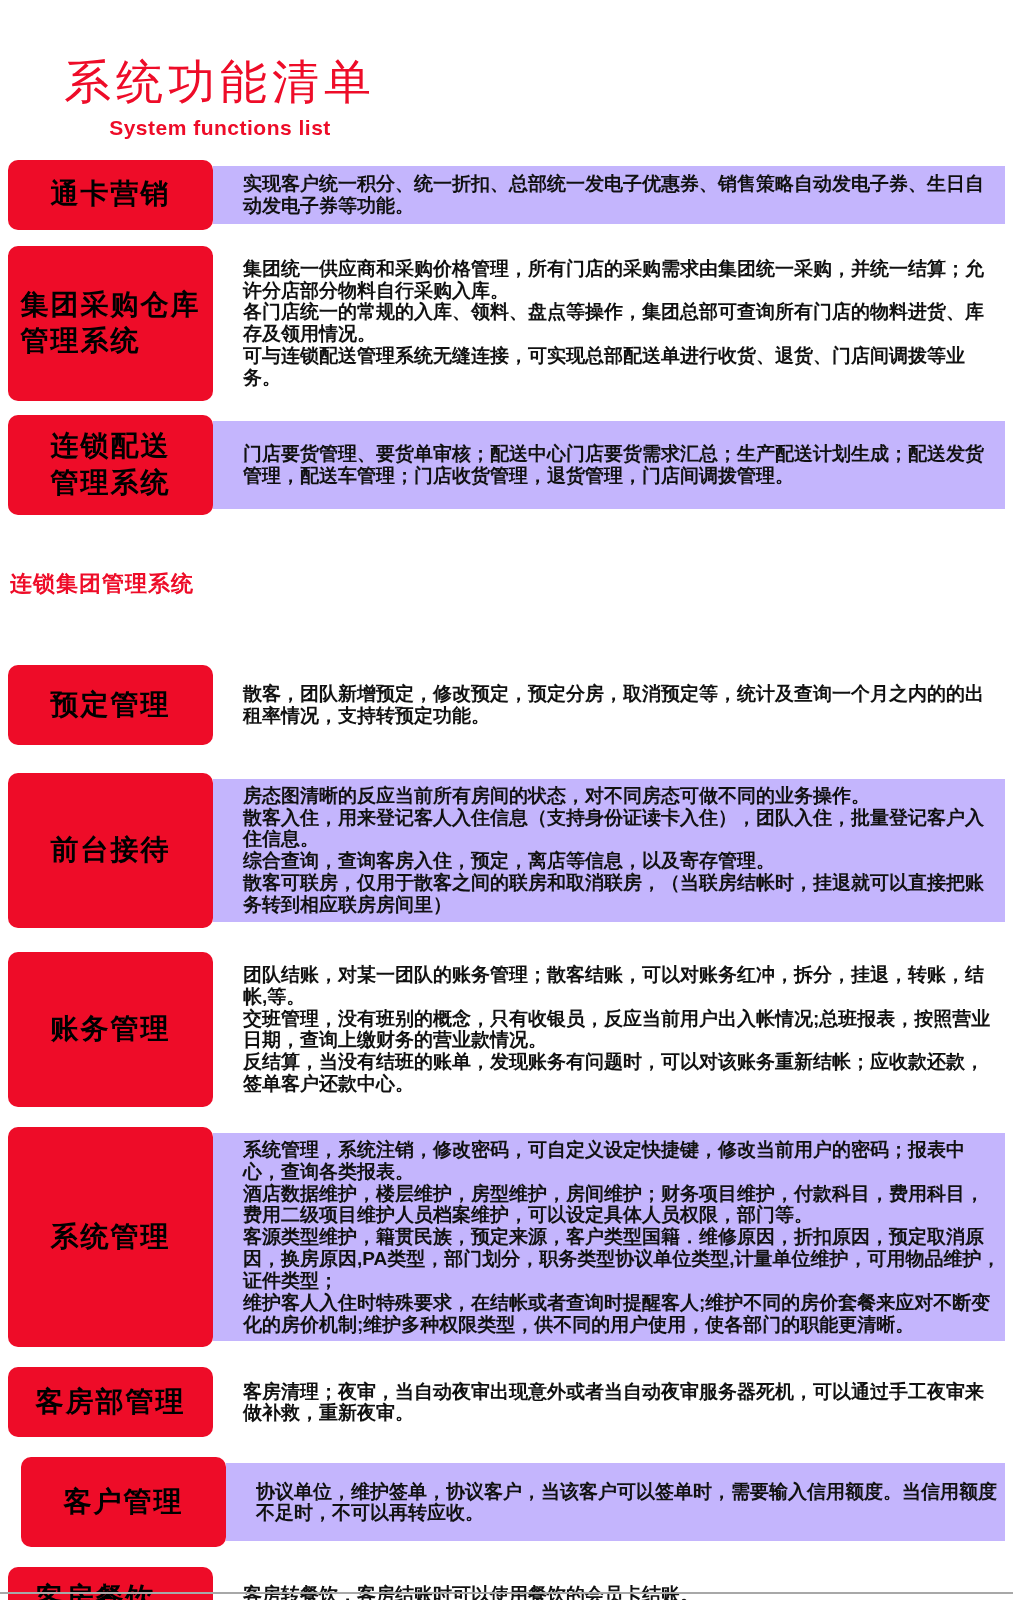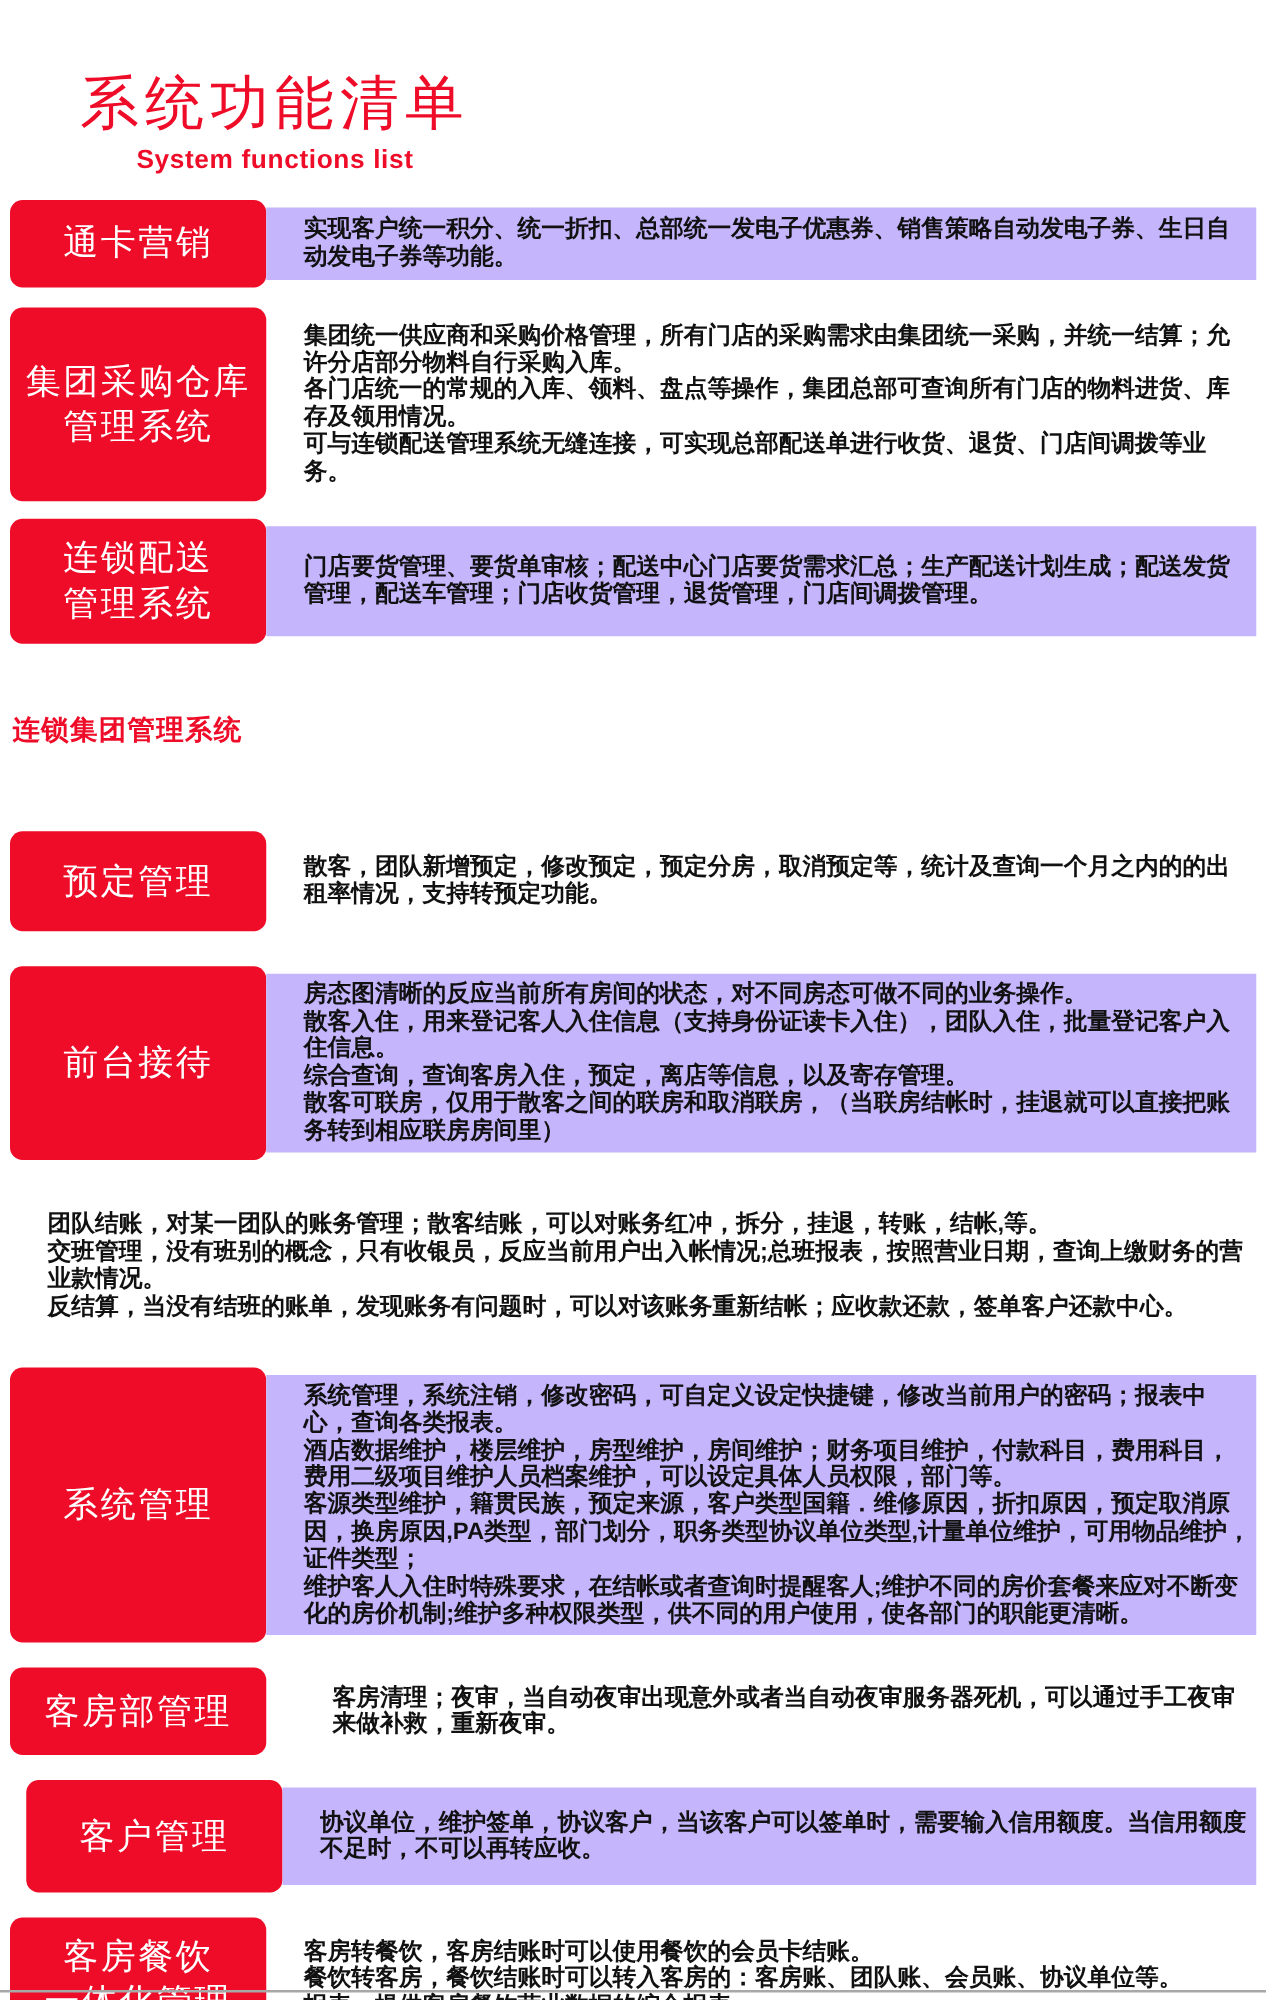--- a/index.html
+++ b/index.html
@@ -38,29 +38,28 @@
   .row {
     display: flex;
     align-items: stretch;
     margin-left: 8px;
     margin-right: 8px;
   }
   .label-box {
     flex: 0 0 205px;
     background: #ee0c28;
     border-radius: 10px;
-    color: #ffffff;
+    color: #000000;
     font-size: 28px;
-    font-weight: normal;
+    font-weight: bold;
     letter-spacing: 2px;
     line-height: 1.3;
     display: flex;
     align-items: center;
     justify-content: center;
-    text-align: center;
     white-space: pre-line;
   }
   .text-panel {
     flex: 1;
     display: flex;
     align-items: center;
     margin: 6px 0;
     padding: 6px 4px 6px 30px;
     box-sizing: border-box;
   }
@@ -83,21 +82,21 @@
     letter-spacing: 1px;
   }
   
   .r0 { margin-top: 20px; min-height: 70px;  }
   .r1 { margin-top: 16px; min-height: 124px; }
   .r2 { margin-top: 14px; min-height: 100px; }
   .r3 { margin-top: 66px; min-height: 80px;  }
   .r4 { margin-top: 28px; min-height: 110px; }
   .r5 { margin-top: 24px; min-height: 122px; }
   .r6 { margin-top: 20px; min-height: 164px; }
-  .r7 { margin-top: 20px; min-height: 70px; gap: 23px;  }
+  .r7 { margin-top: 20px; min-height: 70px;  }
   .r8 { margin-top: 20px; min-height: 90px; padding-left: 13px;  }
   .r9 { margin-top: 20px; min-height: 98px;  }
   .bottom-divider {
     position: absolute;
     left: 0;
     right: 0;
     top: 1592px;
     height: 2px;
     background: #a8a8a8;
   }
@@ -150,20 +149,21 @@
   <div class="label-box">前台接待</div>
   <div class="text-panel">
     <p class="desc">房态图清晰的反应当前所有房间的状态，对不同房态可做不同的业务操作。
 散客入住，用来登记客人入住信息（支持身份证读卡入住），团队入住，批量登记客户入住信息。
 综合查询，查询客房入住，预定，离店等信息，以及寄存管理。
 散客可联房，仅用于散客之间的联房和取消联房，（当联房结帐时，挂退就可以直接把账务转到相应联房房间里）</p>
   </div>
 </section>
 
 <section class="row r5">
+  <div class="label-box">账务管理</div>
   <div class="text-panel">
     <p class="desc">团队结账，对某一团队的账务管理；散客结账，可以对账务红冲，拆分，挂退，转账，结帐,等。
 交班管理，没有班别的概念，只有收银员，反应当前用户出入帐情况;总班报表，按照营业日期，查询上缴财务的营业款情况。
 反结算，当没有结班的账单，发现账务有问题时，可以对该账务重新结帐；应收款还款，签单客户还款中心。</p>
   </div>
 </section>
 
 <section class="row shaded r6">
   <div class="label-box">系统管理</div>
   <div class="text-panel">

